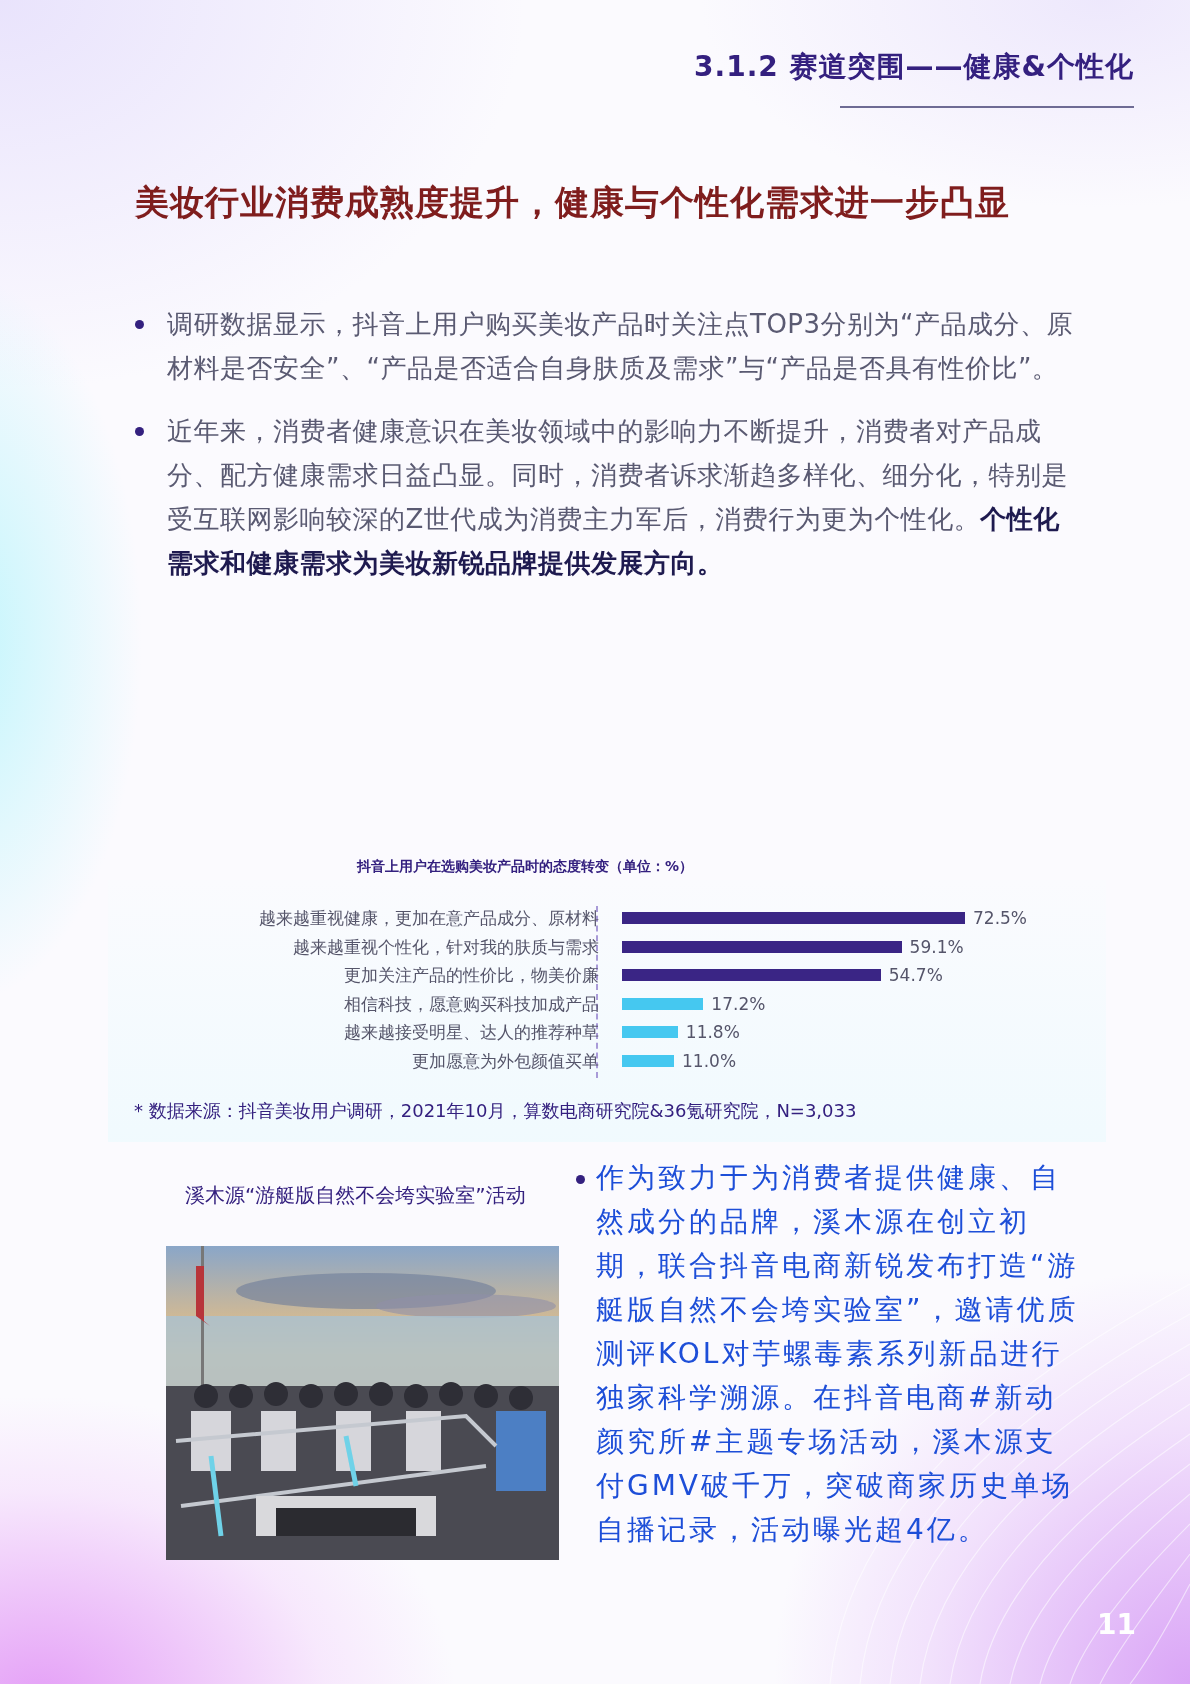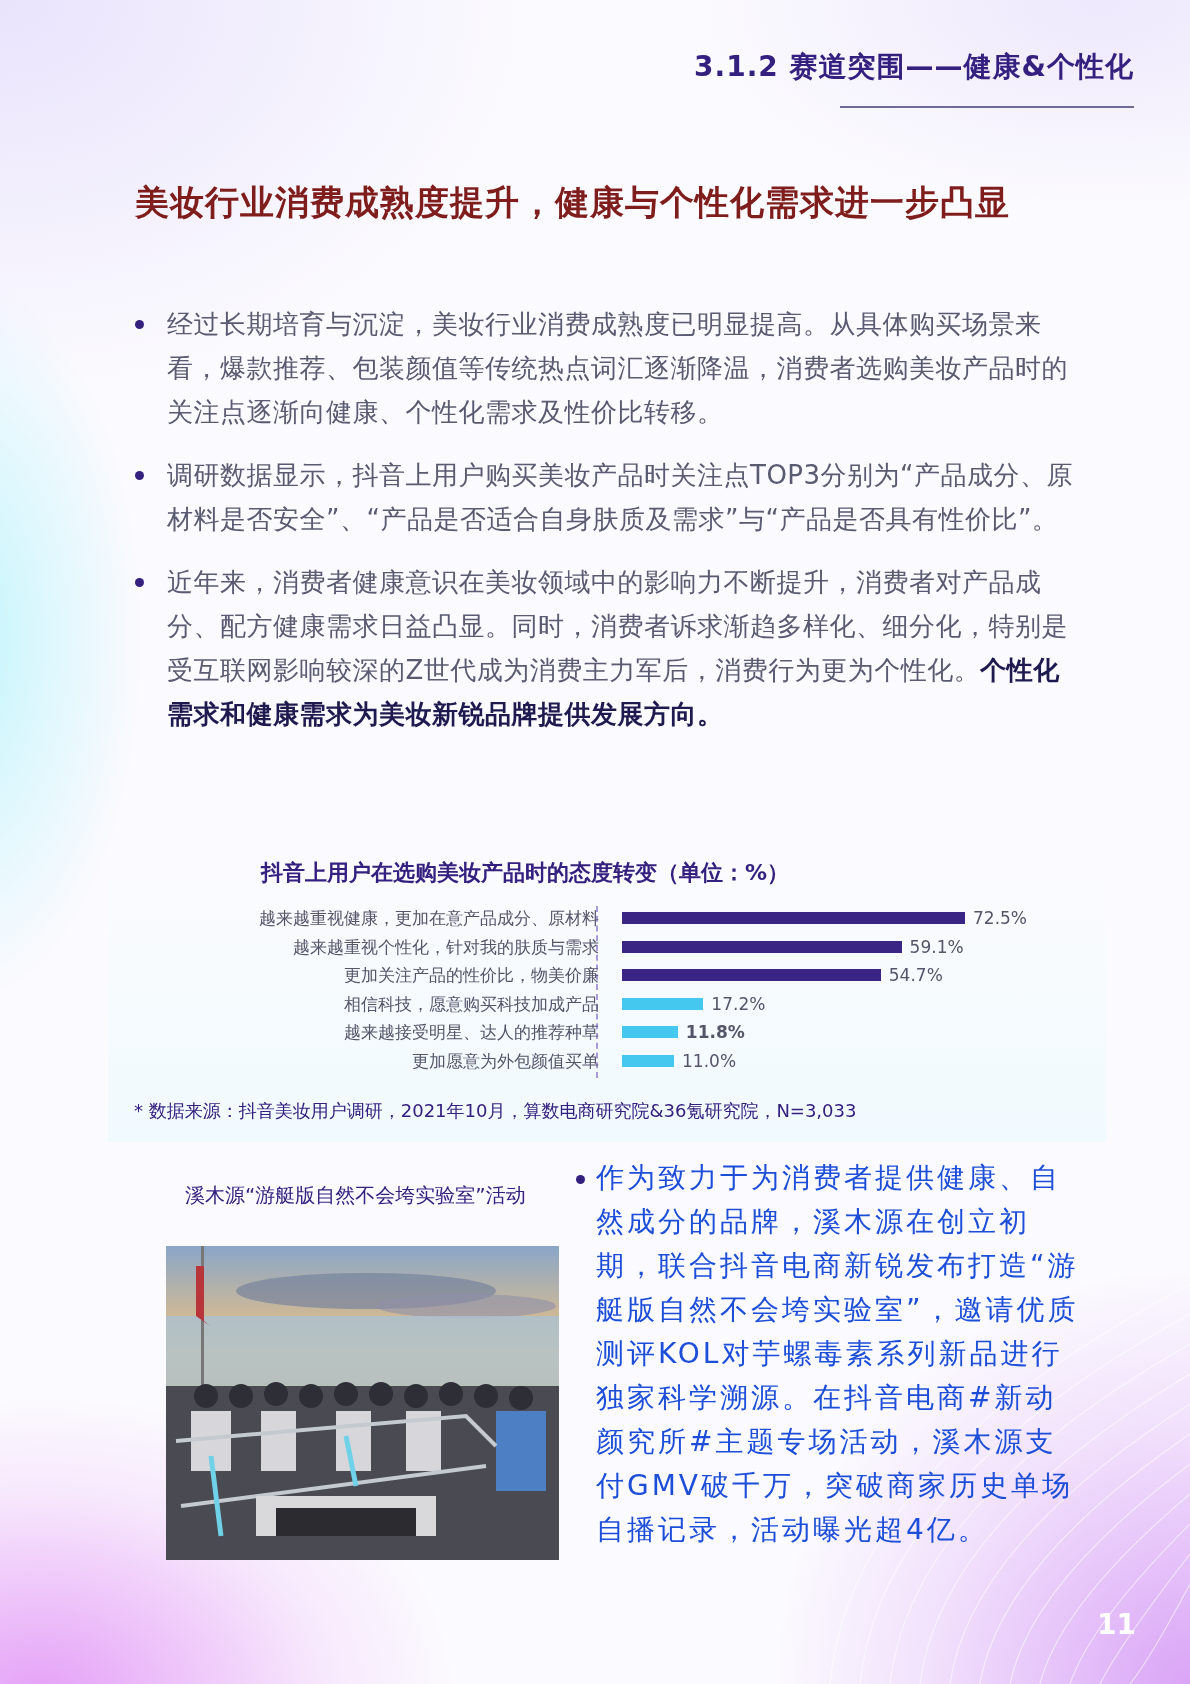--- a/index.html
+++ b/index.html
@@ -43,21 +43,21 @@
       position: absolute; left: 0; top: 18px; width: 9px; height: 9px; border-radius: 50%; background: #34207f;
     }
     .bullet b { color: #1e1a4f; font-weight: bold; }
 
     .chart-panel {
       position: absolute; left: 108px; top: 880px; width: 998px; height: 262px;
       background: linear-gradient(180deg, rgba(250,251,254,0.9), rgba(240,250,254,0.95));
     }
     .chart-title {
       position: absolute; left: 0; top: 858px; width: 1050px; text-align: center;
-      font-size: 22px; font-weight: bold; color: #34207f;
+      font-size: 14px; font-weight: bold; color: #34207f;
     }
     .chart-rows { position: absolute; left: 0; top: 906px; width: 1190px; }
     .row { position: absolute; left: 0; height: 24px; width: 1190px; margin-left: 25px; }
     .row .label {
       position: absolute; right: 616px; top: 0; font-size: 17px; line-height: 24px; color: #55556a; white-space: nowrap;
     }
     .row .bar { position: absolute; left: 597px; top: 6px; height: 12px; }
     .row .val { position: absolute; top: 0; font-size: 17px; line-height: 24px; color: #55556a; }
     .axis-line {
       position: absolute; left: 596px; top: 906px; height: 172px; border-left: 2px dashed #a99bd8;
@@ -105,24 +105,20 @@
 </svg>
 
 <h1 class="page-title">3.1.2 赛道突围——健康&amp;个性化</h1>
 <div class="title-underline"></div>
 
 <h2 class="section-heading">美妆行业消费成熟度提升，健康与个性化需求进一步凸显</h2>
 
 <div class="bullets">
   <div class="bullet">
     <span class="dot"></span>
-    <span>经过长期培育与沉淀，美妆行业消费成熟度已明显提高。从具体购买场景来看，爆款推荐、包装颜值等传统热点词汇逐渐降温，消费者选购美妆产品时的关注点逐渐向健康、个性化需求及性价比转移。</span>
-  </div>
-  <div class="bullet">
-    <span class="dot"></span>
     <span>调研数据显示，抖音上用户购买美妆产品时关注点TOP3分别为“产品成分、原材料是否安全”、“产品是否适合自身肤质及需求”与“产品是否具有性价比”。</span>
   </div>
   <div class="bullet">
     <span class="dot"></span>
     <span>近年来，消费者健康意识在美妆领域中的影响力不断提升，消费者对产品成分、配方健康需求日益凸显。同时，消费者诉求渐趋多样化、细分化，特别是受互联网影响较深的Z世代成为消费主力军后，消费行为更为个性化。</span><b>个性化需求和健康需求为美妆新锐品牌提供发展方向。</b>
   </div>
 </div>
 
 <div class="chart-panel"></div>
 <div class="chart-title">抖音上用户在选购美妆产品时的态度转变（单位：%）</div>
@@ -144,21 +140,21 @@
       <span class="val" style="left: 863.788px;">54.7%</span>
     </div>
     <div class="row" style="top: 86px;">
       <span class="label">相信科技，愿意购买科技加成产品</span>
       <span class="bar" style="width: 81.3738px; background: rgb(69, 200, 240);"></span>
       <span class="val" style="left: 686.374px;">17.2%</span>
     </div>
     <div class="row" style="top: 114px;">
       <span class="label">越来越接受明星、达人的推荐种草</span>
       <span class="bar" style="width: 55.8262px; background: rgb(69, 200, 240);"></span>
-      <span class="val" style="left: 660.826px; font-weight: bold;">11.8%</span>
+      <span class="val" style="left: 660.826px;">11.8%</span>
     </div>
     <div class="row" style="top: 143px;">
       <span class="label">更加愿意为外包颜值买单</span>
       <span class="bar" style="width: 52.0414px; background: rgb(69, 200, 240);"></span>
       <span class="val" style="left: 657.041px;">11.0%</span>
     </div>
   </div>
 <div class="source">* 数据来源：抖音美妆用户调研，2021年10月，算数电商研究院&amp;36氪研究院，N=3,033</div>
 
 <div class="photo-caption">溪木源“游艇版自然不会垮实验室”活动</div>

